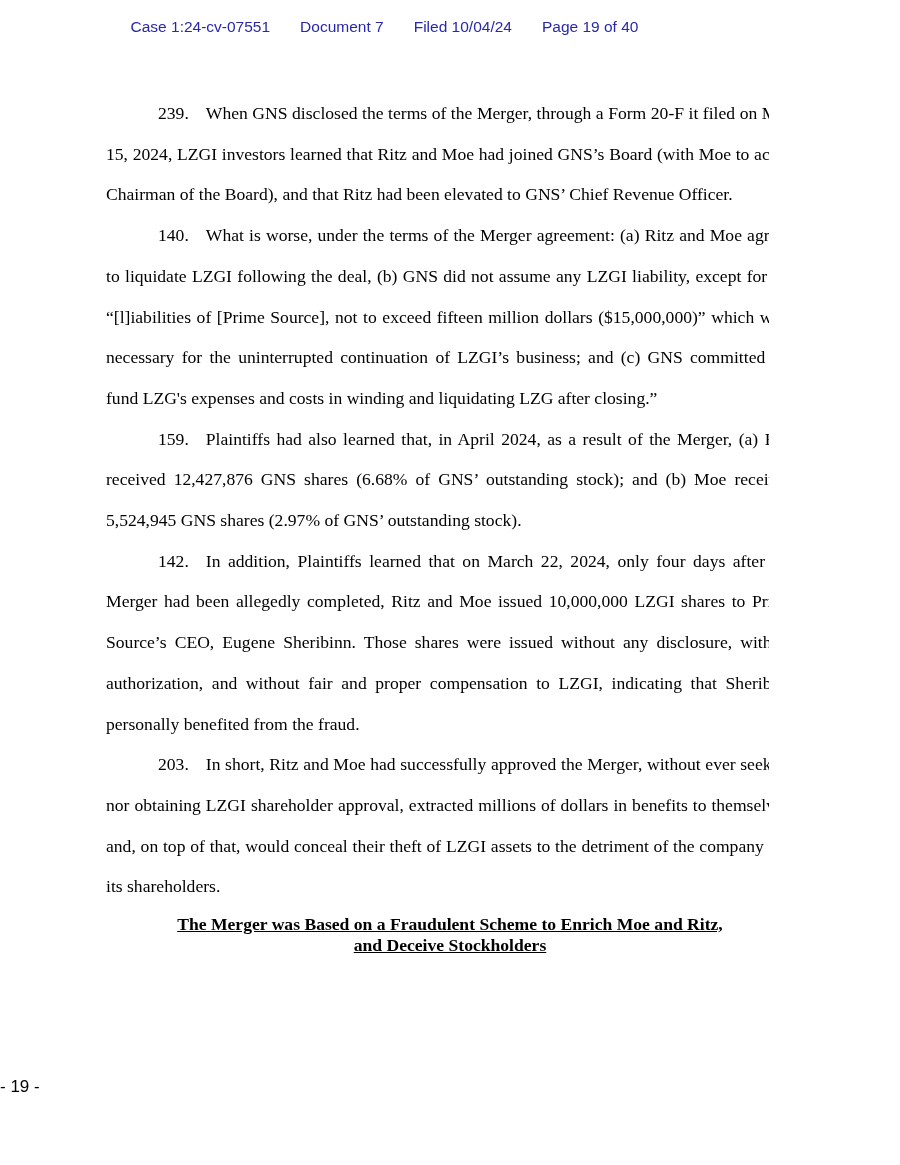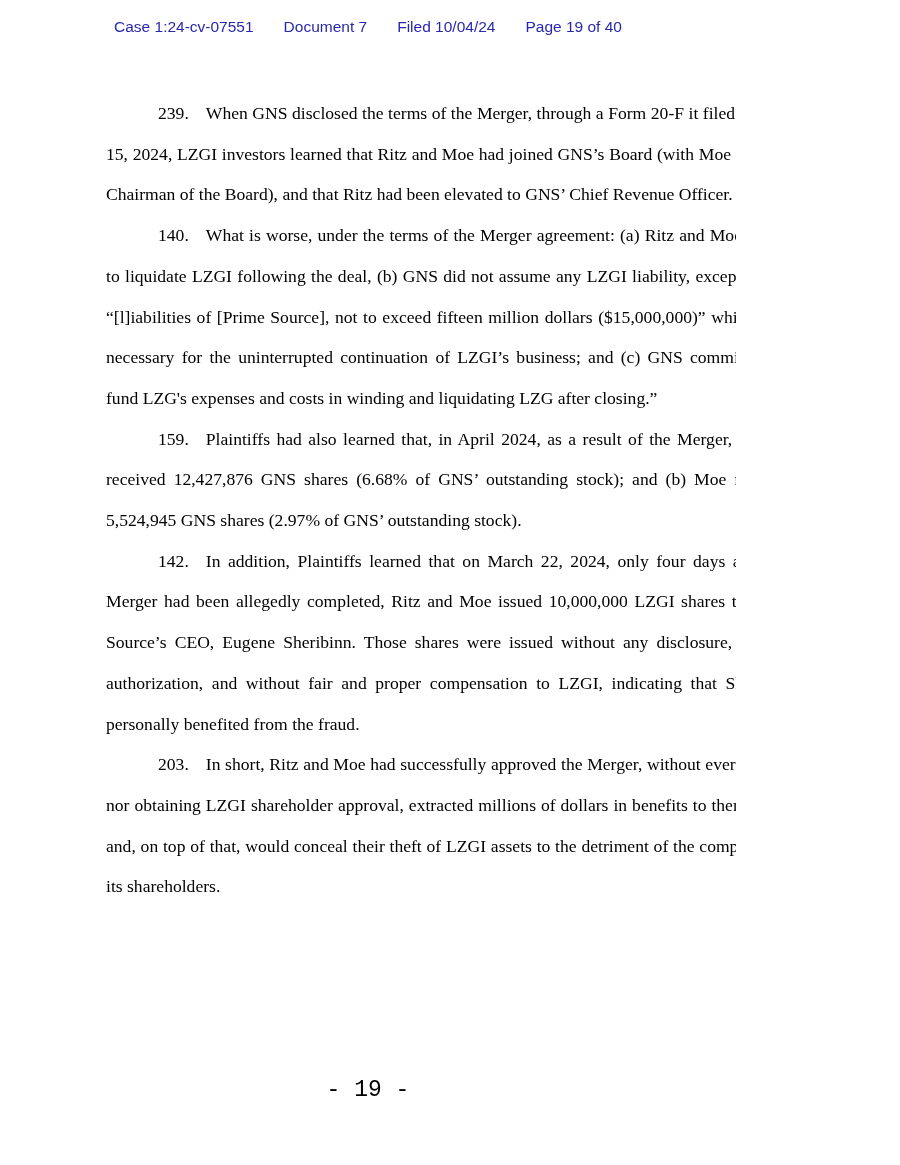--- a/index.html
+++ b/index.html
@@ -8,20 +8,21 @@
     background: #ffffff;
   }
   .page {
     position: relative;
     width: 736px;
     height: 1165px;
     background: #ffffff;
     color: #000000;
     font-family: "Liberation Serif", serif;
     overflow: hidden;
+    padding-left: 33px;
   }
   .doc-header {
     position: absolute;
     top: 18px;
     left: 0;
     right: 0;
     display: flex;
     justify-content: center;
     gap: 30px;
     font-family: "Liberation Sans", sans-serif;
@@ -56,23 +57,22 @@
     margin-bottom: 9px !important;
   }
   .section-heading .u {
     text-decoration: underline;
   }
   .doc-footer {
     position: absolute;
     top: 1077px;
     left: 0;
     right: 0;
-    text-align: center;
-    font-size: 23px;
-    font-family: Liberation Mono, monospace;
+    font-size: 17px;
+    font-family: Liberation Sans, sans-serif;
     color: #000000;
   }
 </style>
 </head>
 <body>
 
 <div class="page">
 
   <div class="doc-header">
     <span>Case 1:24-cv-07551</span>
@@ -86,20 +86,24 @@
     <p><span>239.</span><span class="tab-gap"></span><span>When GNS disclosed the terms of the Merger, through a Form 20-F it filed on May 15, 2024, LZGI investors learned that Ritz and Moe had joined GNS’s Board (with Moe to act as Chairman of the Board), and that Ritz had been elevated to GNS’ Chief Revenue Officer.</span></p>
 
     <p><span>140.</span><span class="tab-gap"></span><span>What is worse, under the terms of the Merger agreement: (a) Ritz and Moe agreed to liquidate LZGI following the deal, (b) GNS did not assume any LZGI liability, except for the “[l]iabilities of [Prime Source], not to exceed fifteen million dollars ($15,000,000)” which were necessary for the uninterrupted continuation of LZGI’s business; and (c) GNS committed “to fund LZG's expenses and costs in winding and liquidating LZG after closing.”</span></p>
 
     <p><span>159.</span><span class="tab-gap"></span><span>Plaintiffs had also learned that, in April 2024, as a result of the Merger, (a) Ritz received 12,427,876 GNS shares (6.68% of GNS’ outstanding stock); and (b) Moe received 5,524,945 GNS shares (2.97% of GNS’ outstanding stock).</span></p>
 
     <p><span>142.</span><span class="tab-gap"></span><span>In addition, Plaintiffs learned that on March 22, 2024, only four days after the Merger had been allegedly completed, Ritz and Moe issued 10,000,000 LZGI shares to Prime Source’s CEO, Eugene Sheribinn. Those shares were issued without any disclosure, without authorization, and without fair and proper compensation to LZGI, indicating that Sheribinn personally benefited from the fraud.</span></p>
 
     <p><span>203.</span><span class="tab-gap"></span><span>In short, Ritz and Moe had successfully approved the Merger, without ever seeking nor obtaining LZGI shareholder approval, extracted millions of dollars in benefits to themselves, and, on top of that, would conceal their theft of LZGI assets to the detriment of the company and its shareholders.</span></p>
 
+    <p class="section-heading">
+      <span><span class="u">The Merger was Based on a Fraudulent Scheme to Enrich Moe and Ritz,</span></span><br>
+      <span><span class="u">and Deceive Stockholders</span></span>
+    </p>
 
 
   </div>
 
   <div class="doc-footer">
     <span>- 19 -</span>
   </div>
 
 </div>
 

